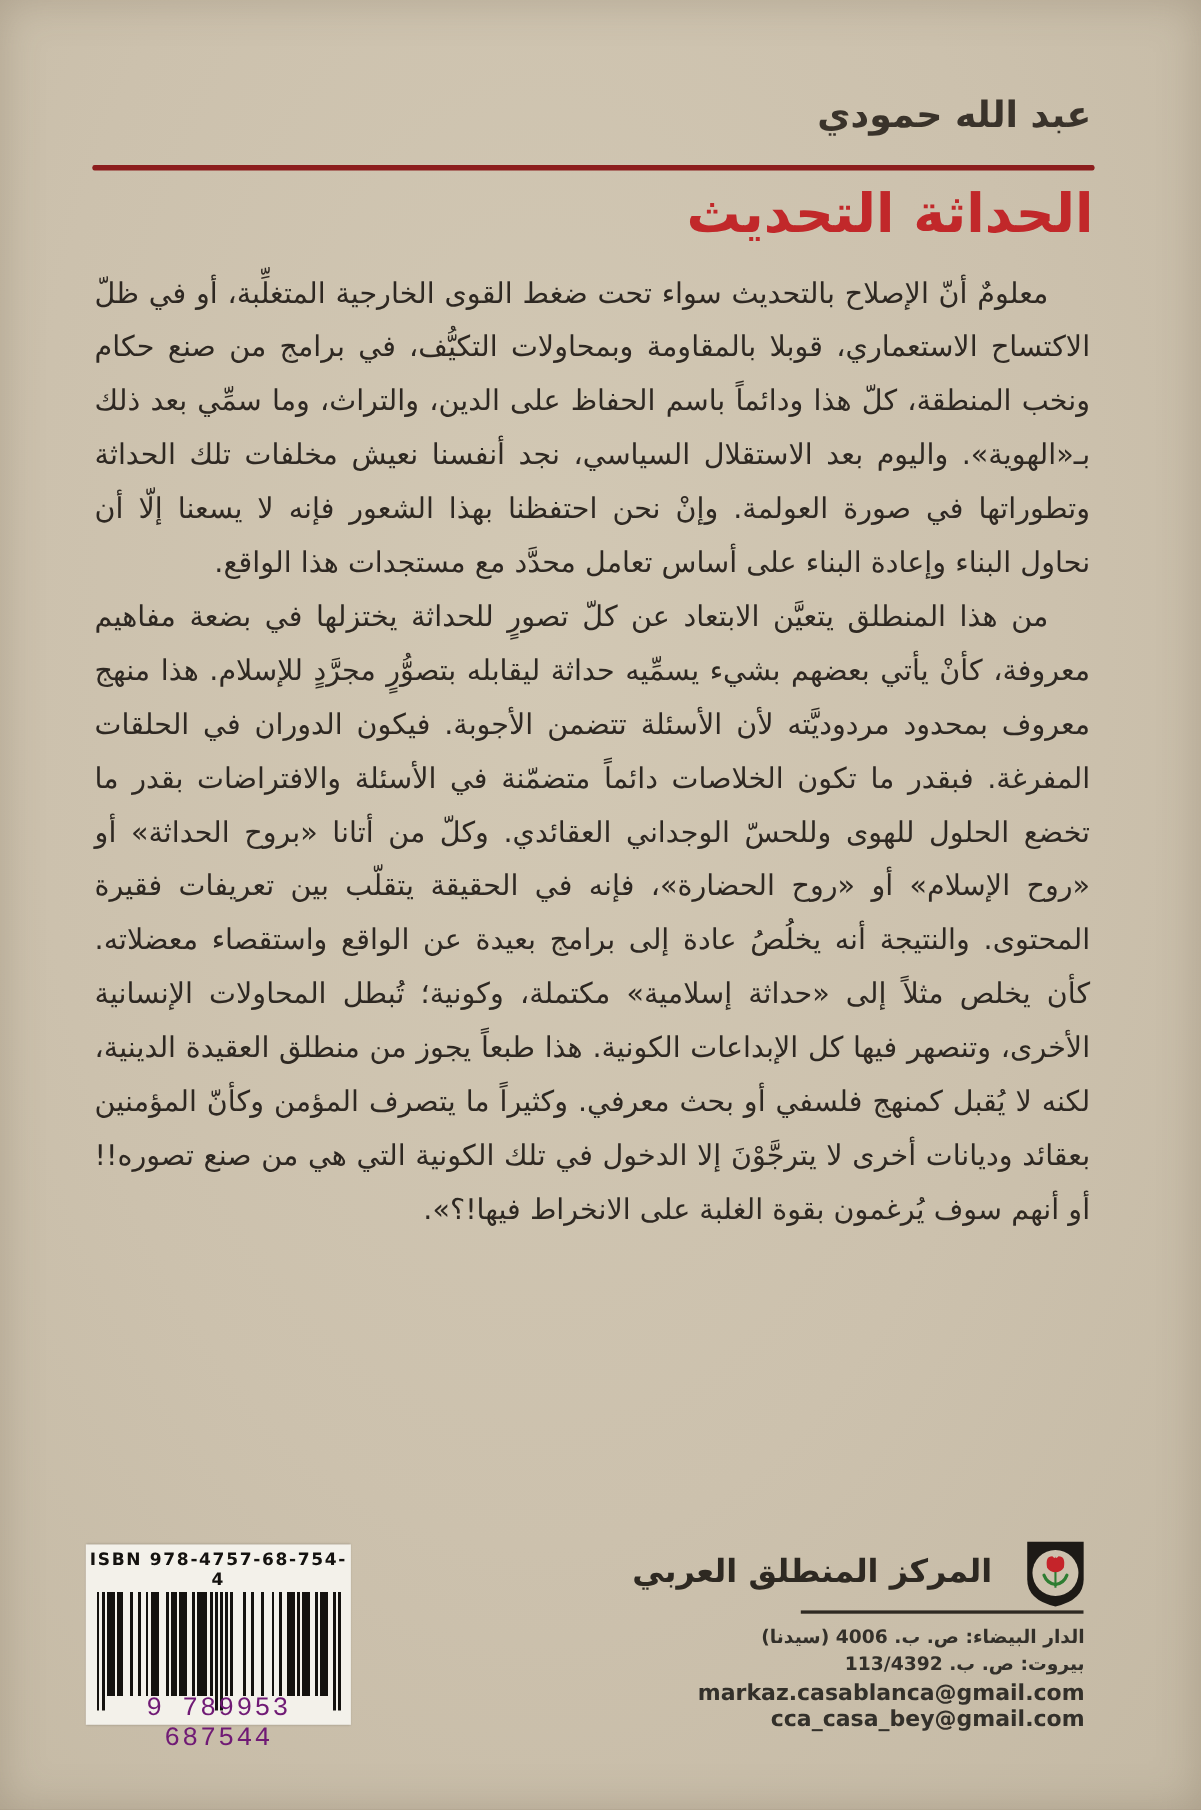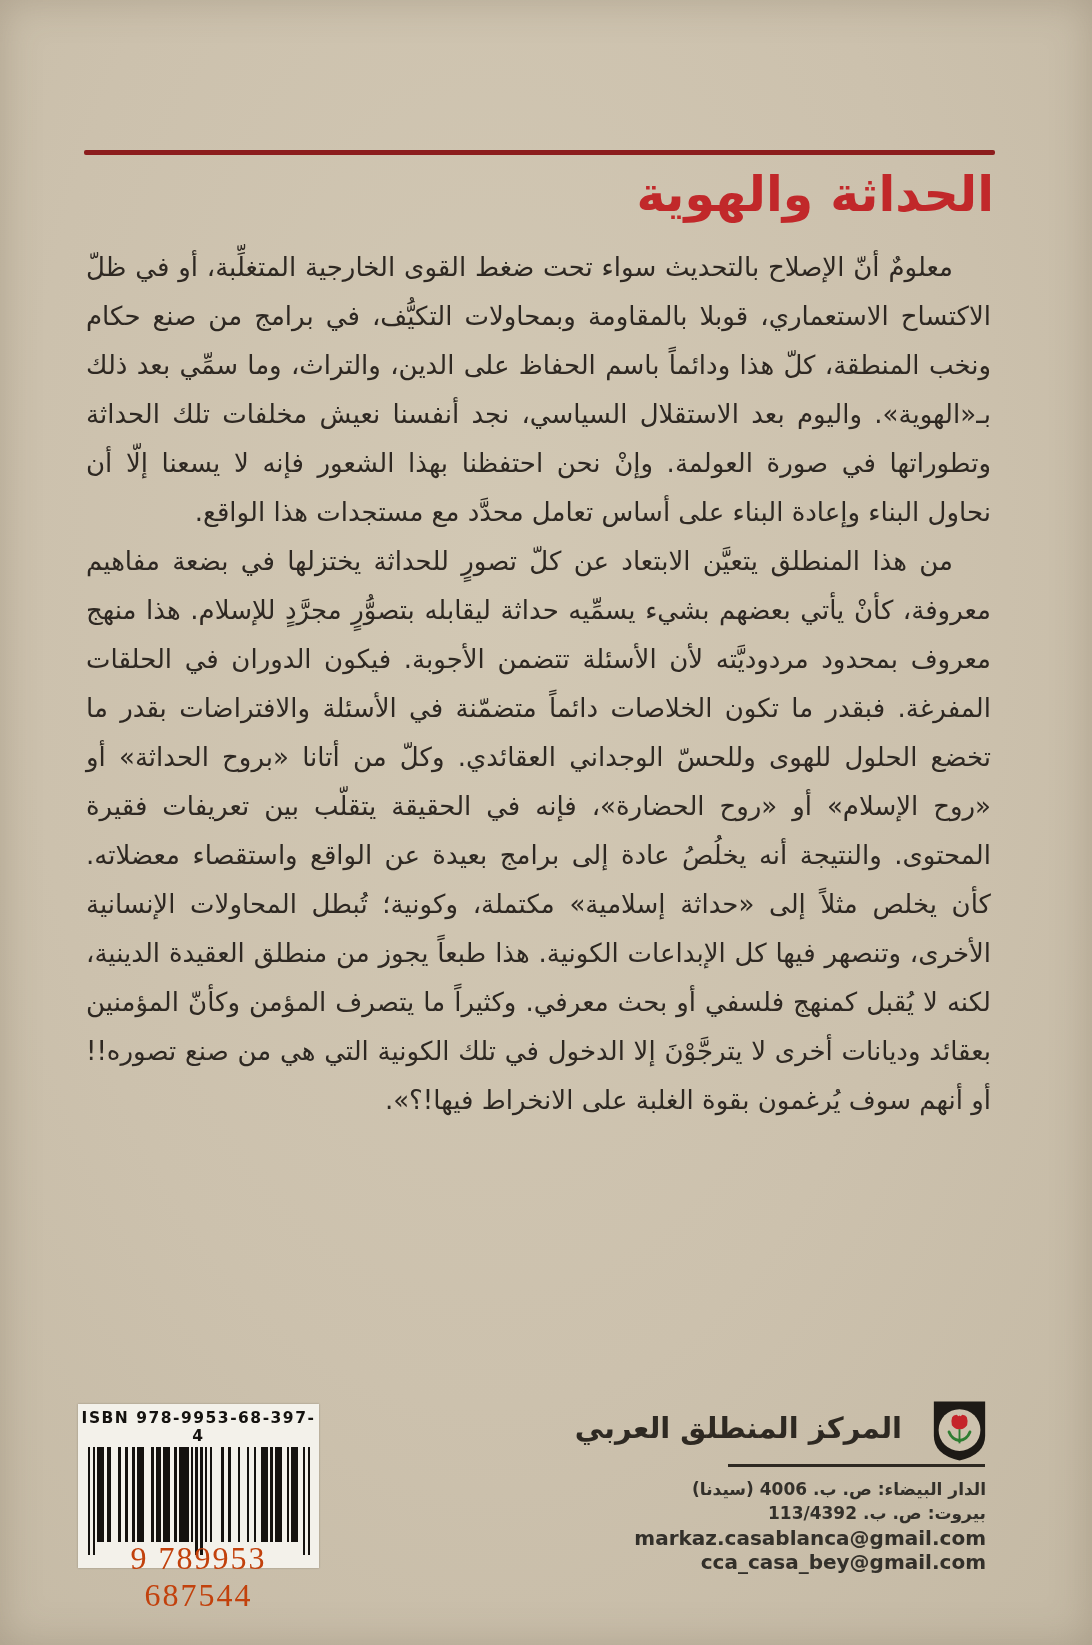--- a/index.html
+++ b/index.html
@@ -46,22 +46,22 @@
   }
   .isbn-label{
     margin-top:5px;
     font-size:15.5px;font-weight:bold;color:#14120f;
     letter-spacing:1.5px;direction:ltr;
   }
   .bars{display:block;margin:2px auto 0 auto;}
   .barcode-digits{
     direction:ltr;
     margin-top:-15px;
-    font-family:Liberation Serif, serif;
-    font-size:32px;color:#c2410c;
+    font-family:Liberation Mono, monospace;
+    font-size:24px;color:#701a75;
     letter-spacing:2px;
     background:transparent;
   }
   
   .pub-logo{position:absolute;right:104px;top:1399px;width:57px;height:64px;}
   .pub-name{
     position:absolute;right:190px;top:1411px;
     font-size:29px;font-weight:bold;color:#2e2922;
     white-space:nowrap;
   }
@@ -83,32 +83,33 @@
     white-space:nowrap;
   }
   .email-1{top:1526px;}
   .email-2{top:1550px;}
 </style>
 </head>
 <body>
 
 <div class="cover">
 
+  <div class="author">عبد الله حمودي</div>
 
   <div class="rule"></div>
 
-  <div class="title">الحداثة والهوية</div>
+  <div class="title">الحداثة التحديث</div>
 
   <div class="excerpt">
     <p>معلومٌ أنّ الإصلاح بالتحديث سواء تحت ضغط القوى الخارجية المتغلِّبة، أو في ظلّ الاكتساح الاستعماري، قوبلا بالمقاومة وبمحاولات التكيُّف، في برامج من صنع حكام ونخب المنطقة، كلّ هذا ودائماً باسم الحفاظ على الدين، والتراث، وما سمِّي بعد ذلك بـ«الهوية». واليوم بعد الاستقلال السياسي، نجد أنفسنا نعيش مخلفات تلك الحداثة وتطوراتها في صورة العولمة. وإنْ نحن احتفظنا بهذا الشعور فإنه لا يسعنا إلّا أن نحاول البناء وإعادة البناء على أساس تعامل محدَّد مع مستجدات هذا الواقع.</p>
     <p>من هذا المنطلق يتعيَّن الابتعاد عن كلّ تصورٍ للحداثة يختزلها في بضعة مفاهيم معروفة، كأنْ يأتي بعضهم بشيء يسمِّيه حداثة ليقابله بتصوُّرٍ مجرَّدٍ للإسلام. هذا منهج معروف بمحدود مردوديَّته لأن الأسئلة تتضمن الأجوبة. فيكون الدوران في الحلقات المفرغة. فبقدر ما تكون الخلاصات دائماً متضمّنة في الأسئلة والافتراضات بقدر ما تخضع الحلول للهوى وللحسّ الوجداني العقائدي. وكلّ من أتانا «بروح الحداثة» أو «روح الإسلام» أو «روح الحضارة»، فإنه في الحقيقة يتقلّب بين تعريفات فقيرة المحتوى. والنتيجة أنه يخلُصُ عادة إلى برامج بعيدة عن الواقع واستقصاء معضلاته. كأن يخلص مثلاً إلى «حداثة إسلامية» مكتملة، وكونية؛ تُبطل المحاولات الإنسانية الأخرى، وتنصهر فيها كل الإبداعات الكونية. هذا طبعاً يجوز من منطلق العقيدة الدينية، لكنه لا يُقبل كمنهج فلسفي أو بحث معرفي. وكثيراً ما يتصرف المؤمن وكأنّ المؤمنين بعقائد وديانات أخرى لا يترجَّوْنَ إلا الدخول في تلك الكونية التي هي من صنع تصوره!! أو أنهم سوف يُرغمون بقوة الغلبة على الانخراط فيها!؟».</p>
   </div>
 
   <div class="barcode-box">
-    <div class="isbn-label">ISBN 978-9953-68-397-4</div>
+    <div class="isbn-label">ISBN 978-4757-68-754-4</div>
     <svg id="barcode-svg" class="bars" width="222" height="108" viewBox="0 0 95 108" preserveAspectRatio="none" shape-rendering="crispEdges">
         <rect x="0" y="0" width="1.05" height="108" fill="#14120f"></rect>
         <rect x="2" y="0" width="1.05" height="108" fill="#14120f"></rect>
         <rect x="4" y="0" width="1.05" height="95" fill="#14120f"></rect>
         <rect x="5" y="0" width="1.05" height="95" fill="#14120f"></rect>
         <rect x="6" y="0" width="1.05" height="95" fill="#14120f"></rect>
         <rect x="8" y="0" width="1.05" height="95" fill="#14120f"></rect>
         <rect x="9" y="0" width="1.05" height="95" fill="#14120f"></rect>
         <rect x="13" y="0" width="1.05" height="95" fill="#14120f"></rect>
         <rect x="16" y="0" width="1.05" height="95" fill="#14120f"></rect>

